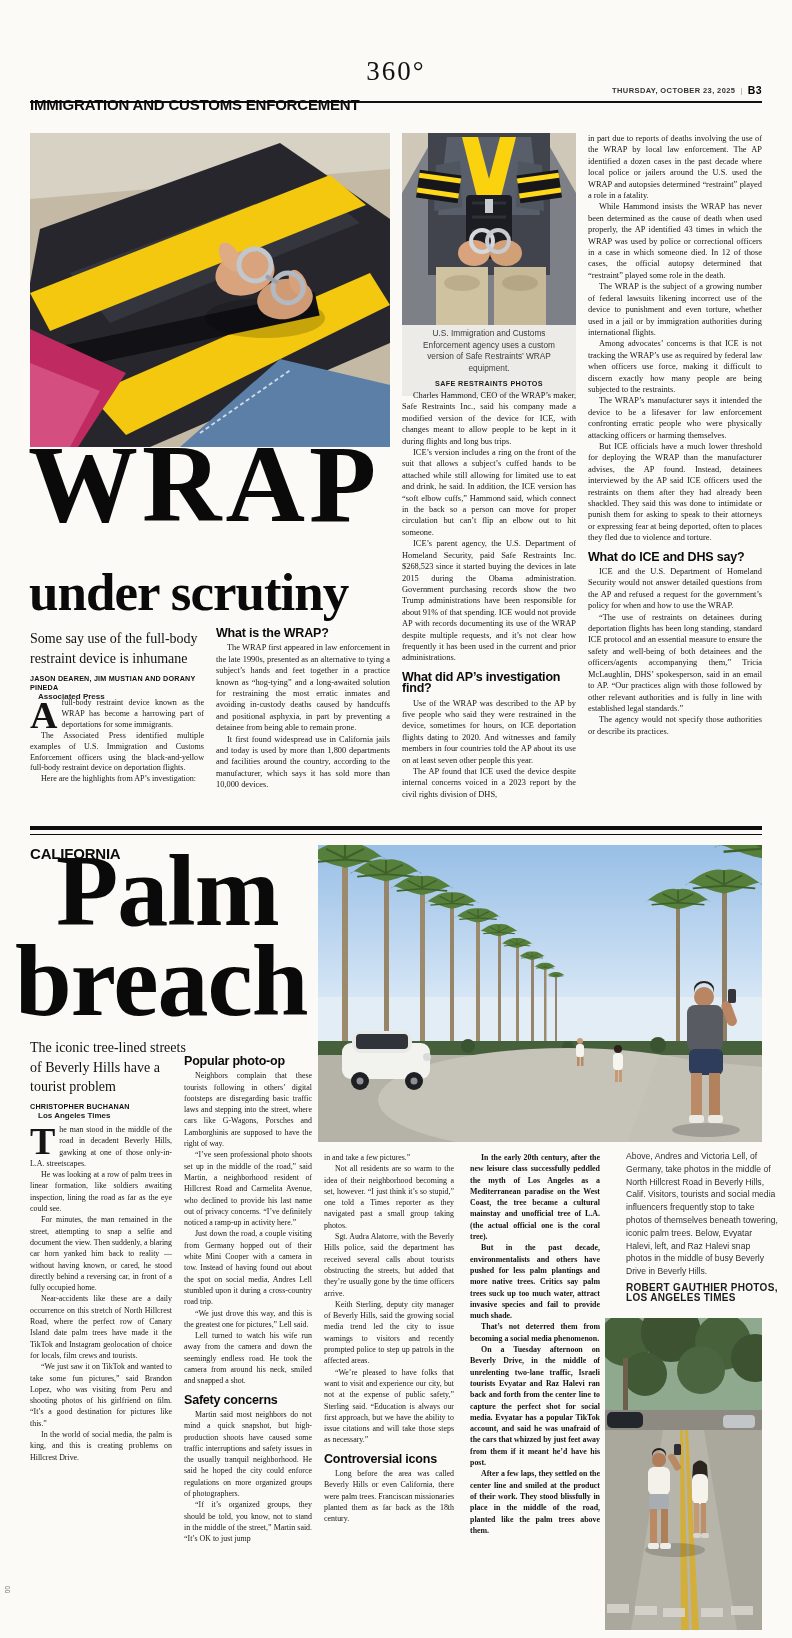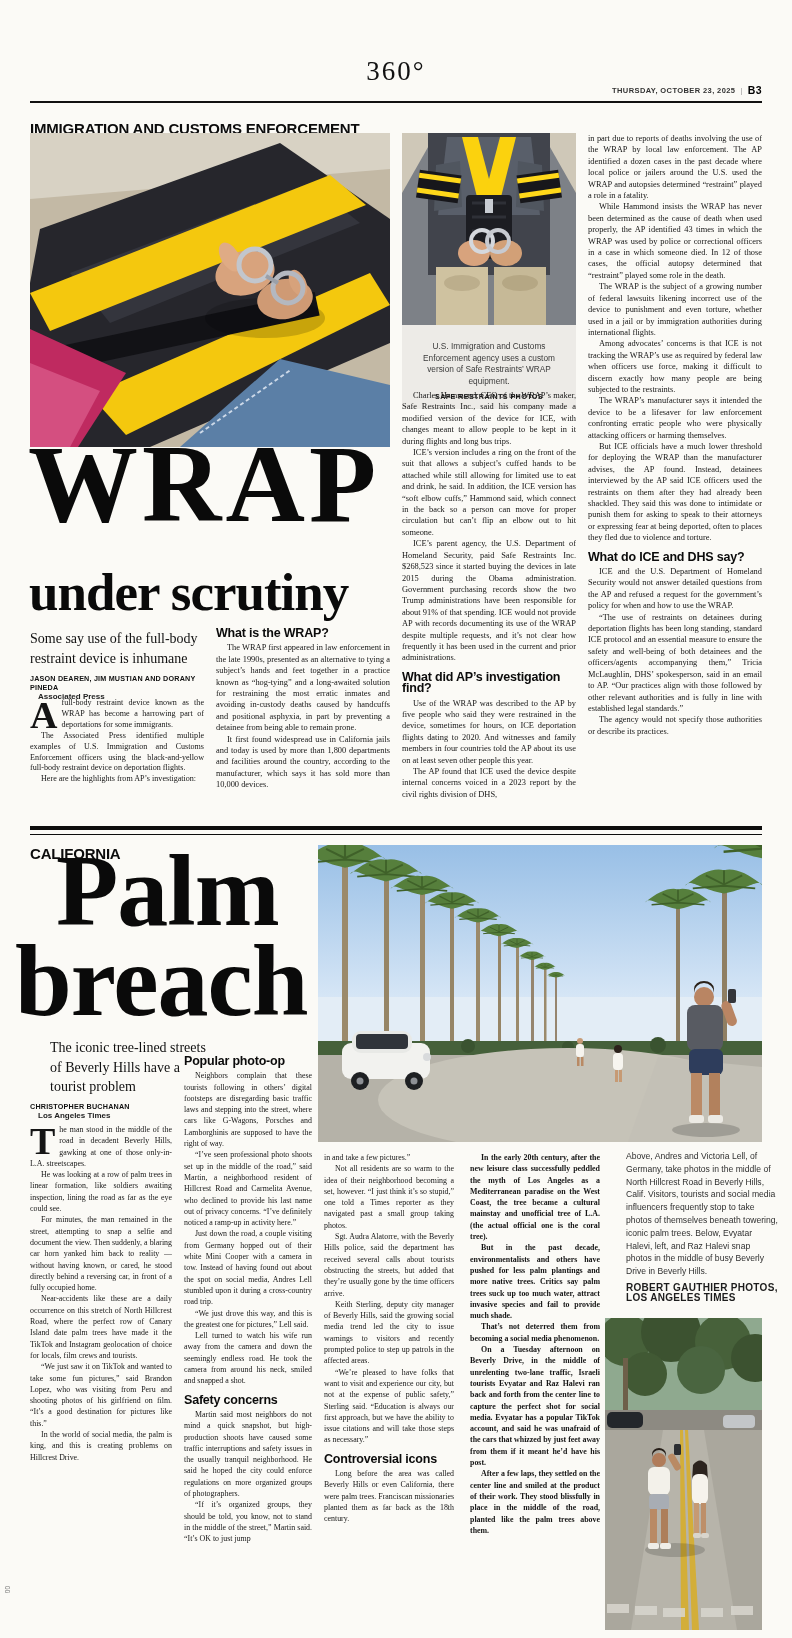--- a/index.html
+++ b/index.html
@@ -35,21 +35,21 @@
   .hl-wrap{left:28px;top:438px;font-weight:bold;font-size:110px;line-height:.85;letter-spacing:4px;color:#0a0a0a;}
   .hl-wrap2{left:29px;top:566px;font-weight:bold;font-size:53px;line-height:1;letter-spacing:-1px;color:#0a0a0a;}
   .deck{font-size:14px;line-height:1.4;color:#101010;}
   .byline{font-family:"Liberation Sans",sans-serif;font-weight:bold;font-size:7.2px;letter-spacing:.2px;color:#111;}
   .byorg{font-family:"Liberation Sans",sans-serif;font-weight:bold;font-size:8px;color:#222;margin-left:8px;}
 
   .photo{overflow:hidden;background:#ddd;}
   .photo svg{display:block;}
 
   .cap-band{background:#edebe7;font-family:"Liberation Sans",sans-serif;font-size:8.3px;
-            line-height:11.5px;color:#3c3c3c;text-align:center;padding:16px 8px 6px;}
+            line-height:11.5px;color:#3c3c3c;text-align:center;padding:3px 8px 6px;}
   .cap-credit{font-weight:bold;font-size:7.2px;letter-spacing:.4px;color:#1d1d1d;margin-top:4px;}
 
   .section-rule{left:30px;right:30px;top:826px;height:4px;border-top:4px solid #0d0d0d;border-bottom:1px solid #0d0d0d;}
 
   .hl-palm{left:56px;top:850px;font-weight:bold;font-size:102px;line-height:.8;letter-spacing:-1px;color:#0a0a0a;}
   .hl-breach{left:15px;top:940px;font-weight:bold;font-size:102px;line-height:.8;letter-spacing:-1px;color:#0a0a0a;}
 
   .side-cap{font-family:"Liberation Sans",sans-serif;font-size:8.6px;line-height:12.8px;color:#303030;text-align:left;margin-left:16px;}
   .side-credit{font-family:"Liberation Sans",sans-serif;font-weight:bold;font-size:10px;
                letter-spacing:.3px;color:#1d1d1d;margin-top:5px;line-height:10px;}
@@ -63,21 +63,21 @@
 <div class="page">
 
   <div class="abs masthead">360°</div>
   <div class="abs dateline sans">
     <span>THURSDAY, OCTOBER 23, 2025</span>
     <span class="bar">|</span>
     <span class="pg">B3</span>
   </div>
   <div class="abs head-rule"></div>
 
-  <div class="abs kicker" style="left:30px;top:120px;">IMMIGRATION AND CUSTOMS ENFORCEMENT</div>
+  <div class="abs kicker" style="left:30px;top:96px;">IMMIGRATION AND CUSTOMS ENFORCEMENT</div>
 
   <div class="abs photo" style="left:30px;top:133px;width:360px;height:314px;">
     <svg width="360" height="314" viewBox="0 0 360 314" preserveAspectRatio="none">
       <rect width="360" height="314" fill="#c3b9a5"></rect>
       <polygon points="0,0 360,0 360,36 0,66" fill="#d8d2c4"></polygon>
       <polygon points="10,96 250,10 360,86 360,210 120,314 0,314 0,150" fill="#26262c"></polygon>
       <polygon points="40,140 280,50 330,90 80,190" fill="#34353d"></polygon>
       <polygon points="0,160 300,42 336,72 20,198" fill="#f4c80e"></polygon>
       <polygon points="60,262 340,140 360,172 96,302" fill="#f4c80e"></polygon>
       <rect x="-10" y="190" width="300" height="24" fill="#121216" transform="rotate(-12 140 200)"></rect>
@@ -177,21 +177,21 @@
     <p>“The use of restraints on detainees during deportation flights has been long standing, standard ICE protocol and an essential measure to ensure the safety and well-being of both detainees and the officers/agents accompanying them,” Tricia McLaughlin, DHS’ spokesperson, said in an email to AP. “Our practices align with those followed by other relevant authorities and is fully in line with established legal standards.”</p>
     <p>The agency would not specify those authorities or describe its practices.</p>
   </div>
 
   <div class="abs section-rule"></div>
 
   <div class="abs kicker" style="left:30px;top:845px;">CALIFORNIA</div>
   <div class="abs hl-palm">Palm</div>
   <div class="abs hl-breach">breach</div>
 
-  <div class="abs deck" style="left:30px;top:1038px;width:162px;margin-left:20px;">The iconic tree-lined streets of Beverly Hills have a tourist problem</div>
+  <div class="abs deck" style="left:30px;top:1038px;width:162px;">The iconic tree-lined streets of Beverly Hills have a tourist problem</div>
   <div class="abs" style="left:30px;top:1102px;width:160px;">
     <div class="byline">CHRISTOPHER BUCHANAN</div>
     <div class="byorg">Los Angeles Times</div>
   </div>
 
   <div class="abs photo" style="left:318px;top:845px;width:444px;height:297px;">
     <svg width="444" height="297" viewBox="0 0 444 297" preserveAspectRatio="none">
       <defs>
         <linearGradient id="sky1" x1="0" y1="0" x2="0" y2="1">
           <stop offset="0" stop-color="#98bfe6"></stop>

